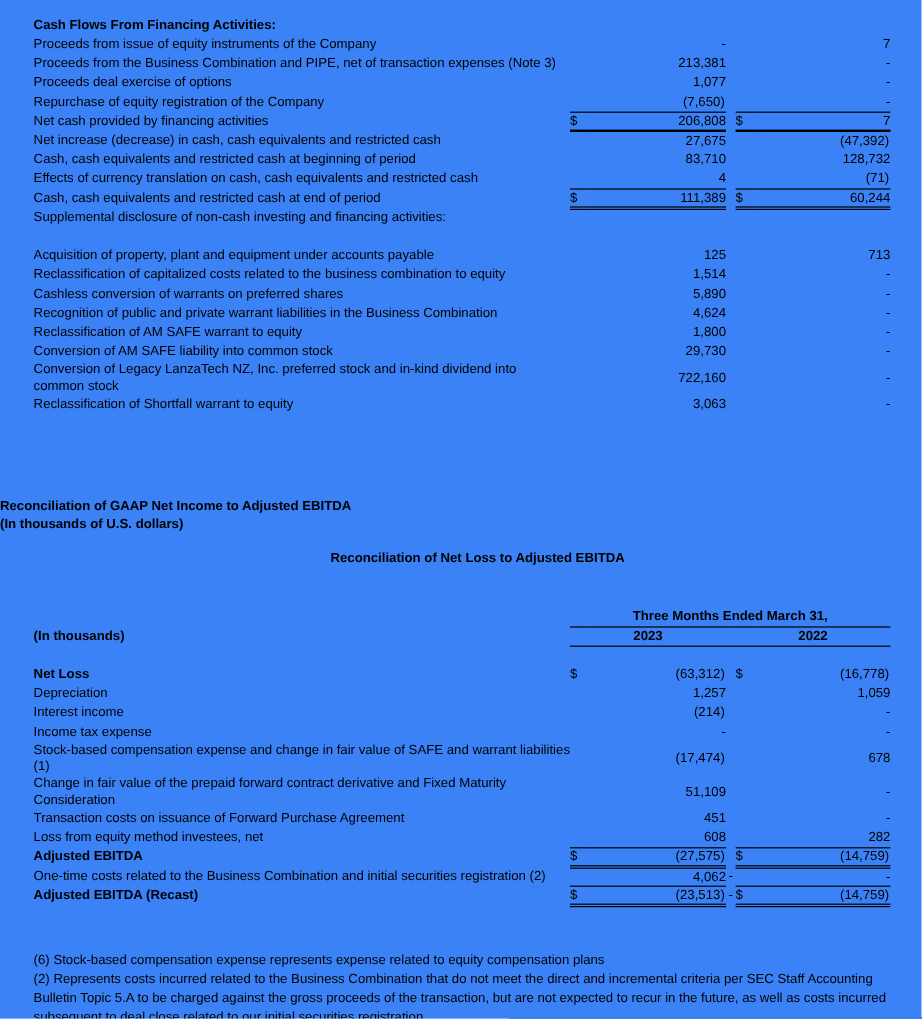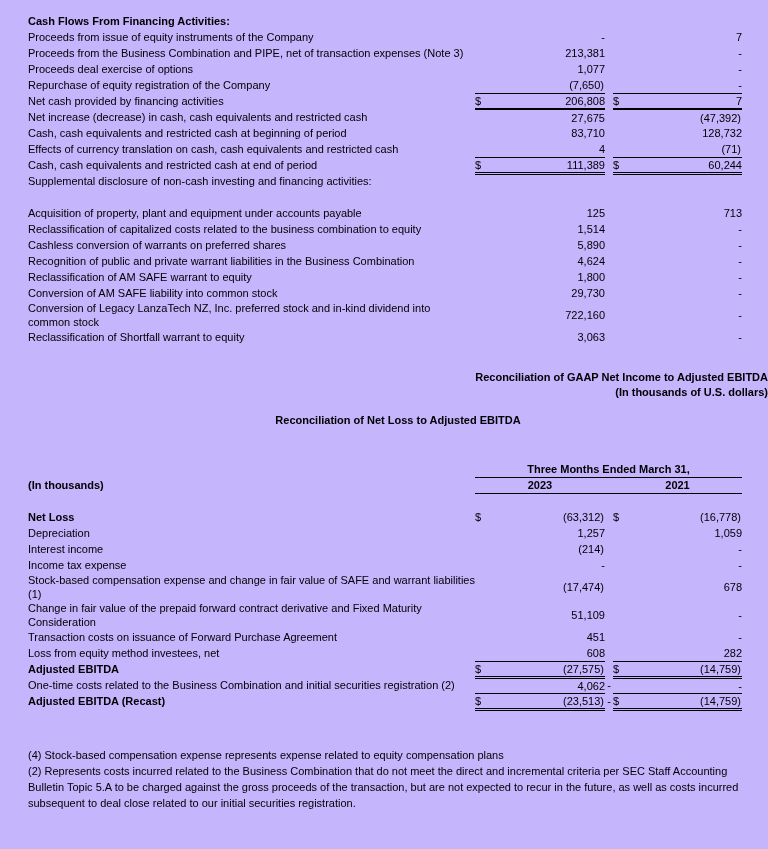--- a/index.html
+++ b/index.html
@@ -1,36 +1,36 @@
 <!DOCTYPE html>
 <html><head>
 <meta charset="utf-8">
 <style>
   html,body{margin:0;padding:0;background:#ffffff;}
   body{font-family:"Liberation Sans","DejaVu Sans",sans-serif;font-size:11px;color:#000;}
-  .page{width:768px;height:849px;box-sizing:border-box;padding-top:13px;overflow:hidden;background:#c4b5fd;position:relative;}
+  .page{width:768px;height:849px;box-sizing:border-box;padding-top:13px;overflow:hidden;background:#3b82f6;position:relative;}
   table.fin{border-collapse:collapse;table-layout:fixed;width:714px;margin-left:28px;}
   table.fin td{padding:0;vertical-align:middle;line-height:14px;overflow:hidden;}
   table.fin tr{height:16px;}
   .b{font-weight:bold;}
   .lbl{text-align:left;}
   .ind{padding-left:20px;}
   .dol{text-align:left;}
   .val{text-align:right;padding-right:6px;white-space:nowrap;}
   .val.paren{padding-right:1px;text-align:right;}
   .gap{text-align:center;}
   .u1{border-bottom:1px solid #000;}
   .u2{border-bottom:2px solid #000;}
   .ud{border-bottom:3px double #000;}
   tr.sp td{height:16px;}
   tr.hdr1{height:16px;margin-top:20px;}
   tr.hdr2{height:19px;}
   tr.sp2{height:14px;}
   .c{text-align:center;}
-  .center-head{margin-top:25px;text-align:right;font-weight:bold;line-height:15px;}
+  .center-head{margin-top:70px;text-align:left;font-weight:bold;line-height:15px;}
   .left-head{margin-left:28px;margin-top:13px;font-weight:bold;line-height:15px;text-align:center;}
   .t2{margin-top:33px;}
   .footnotes{margin-left:28px;margin-top:36px;width:714px;line-height:16px;}
   .footnotes div{margin:0;}
 </style>
 </head>
 <body>
 
 <div class="page">
 
@@ -220,21 +220,21 @@
     </colgroup>
     <tbody>
       <tr class="hdr1">
         <td></td>
         <td colspan="5" class="b c u1">Three Months Ended March 31,</td>
       </tr>
       <tr class="hdr2">
         <td class="b lbl">(In thousands)</td>
         <td colspan="2" class="b c u1">2023</td>
         <td class="u1"></td>
-        <td colspan="2" class="b c u1">2021</td>
+        <td colspan="2" class="b c u1">2022</td>
       </tr>
       <tr class="sp2">
           <td colspan="6"></td>
         </tr>
     </tbody>
     <tbody>
         <tr>
           <td class="lbl b">Net Loss</td>
           <td class="dol">$</td>
           <td class="val  paren">(63,312)</td>
@@ -319,17 +319,17 @@
           <td class="dol ud">$</td>
           <td class="val ud paren">(23,513)</td>
           <td class="gap">-</td>
           <td class="dol ud">$</td>
           <td class="val ud paren">(14,759)</td>
         </tr>
       </tbody>
   </table>
 
   <div class="footnotes">
-    <div>(4) Stock-based compensation expense represents expense related to equity compensation plans</div>
+    <div>(6) Stock-based compensation expense represents expense related to equity compensation plans</div>
     <div>(2) Represents costs incurred related to the Business Combination that do not meet the direct and incremental criteria per SEC Staff Accounting Bulletin Topic 5.A to be charged against the gross proceeds of the transaction, but are not expected to recur in the future, as well as costs incurred subsequent to deal close related to our initial securities registration.</div>
   </div>
 
 </div>
 
 </body></html>

